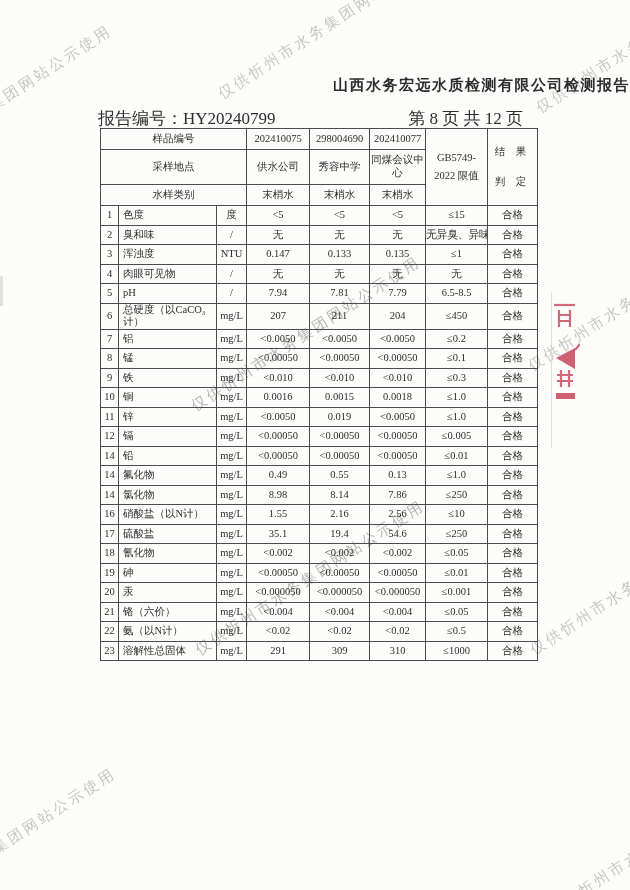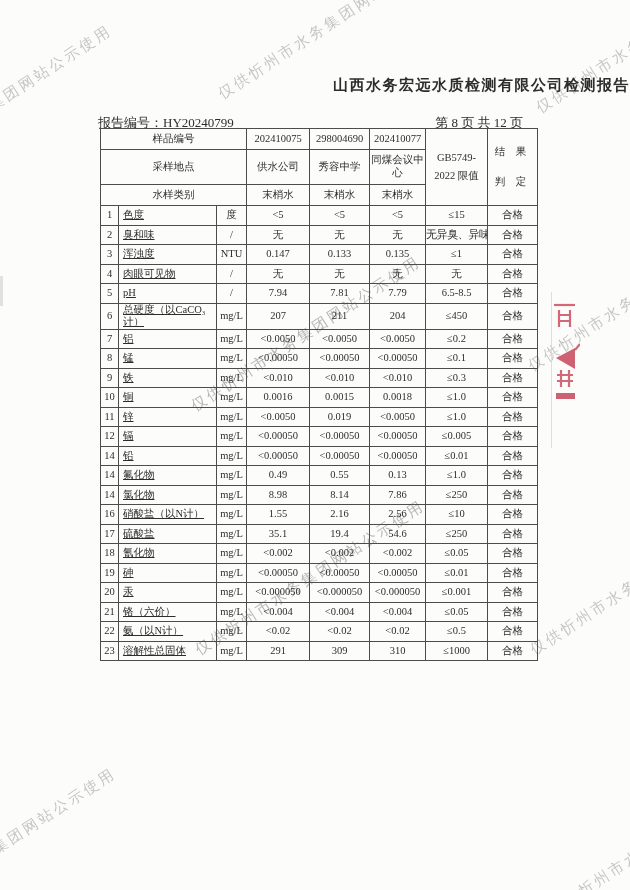--- a/index.html
+++ b/index.html
@@ -22,35 +22,35 @@
   .wm6{left:197px;top:642px;color:rgba(115,115,115,.5);}
   .wm7{left:532px;top:642px;}
   .wm8{left:-6px;top:841px;}
   .wm9{left:550px;top:903px;}
   
   .title{
     position:absolute;top:76px;left:0;width:100%;margin:0;text-align:right;
     font-size:15px;font-weight:bold;letter-spacing:1.5px;
   }
   .meta{
-    position:absolute;top:114px;left:98px;width:425px;
-    display:flex;justify-content:space-between;font-size:13px;
+    position:absolute;top:107px;left:98px;width:425px;
+    display:flex;justify-content:space-between;font-size:17px;
   }
   
   table.report{
     position:absolute;left:100px;top:128px;width:437px;
     border-collapse:collapse;table-layout:fixed;font-size:10.5px;
   }
   table.report td,table.report th{
     border:1px solid #4c4c4c;text-align:center;vertical-align:middle;
     padding:0;font-weight:normal;line-height:1.2;overflow:hidden;
   }
   tr.h1{height:16px;} tr.h2{height:17px;} tr.h3{height:16px;}
   tbody.rows tr{height:19.5px;}
-  .c-name{text-align:left !important;padding-left:4px !important;text-decoration:underline;}
+  .c-name{text-align:left !important;padding-left:4px !important;}
   .c-gb div{margin:5px 0;}
   .c-res div{margin:17px 0;letter-spacing:4px;}
   .c-limit.long{font-size:11px;letter-spacing:-0.4px;white-space:nowrap;}
   
   .edge-line{position:absolute;background:#d6d6d2;pointer-events:none;}
   .edge-a{left:0;top:276px;width:3px;height:30px;opacity:.7;}
   .edge-b{left:551px;top:292px;width:1px;height:156px;opacity:.8;}
   .stamp{position:absolute;left:552px;top:300px;pointer-events:none;}
 </style>
 </head>

